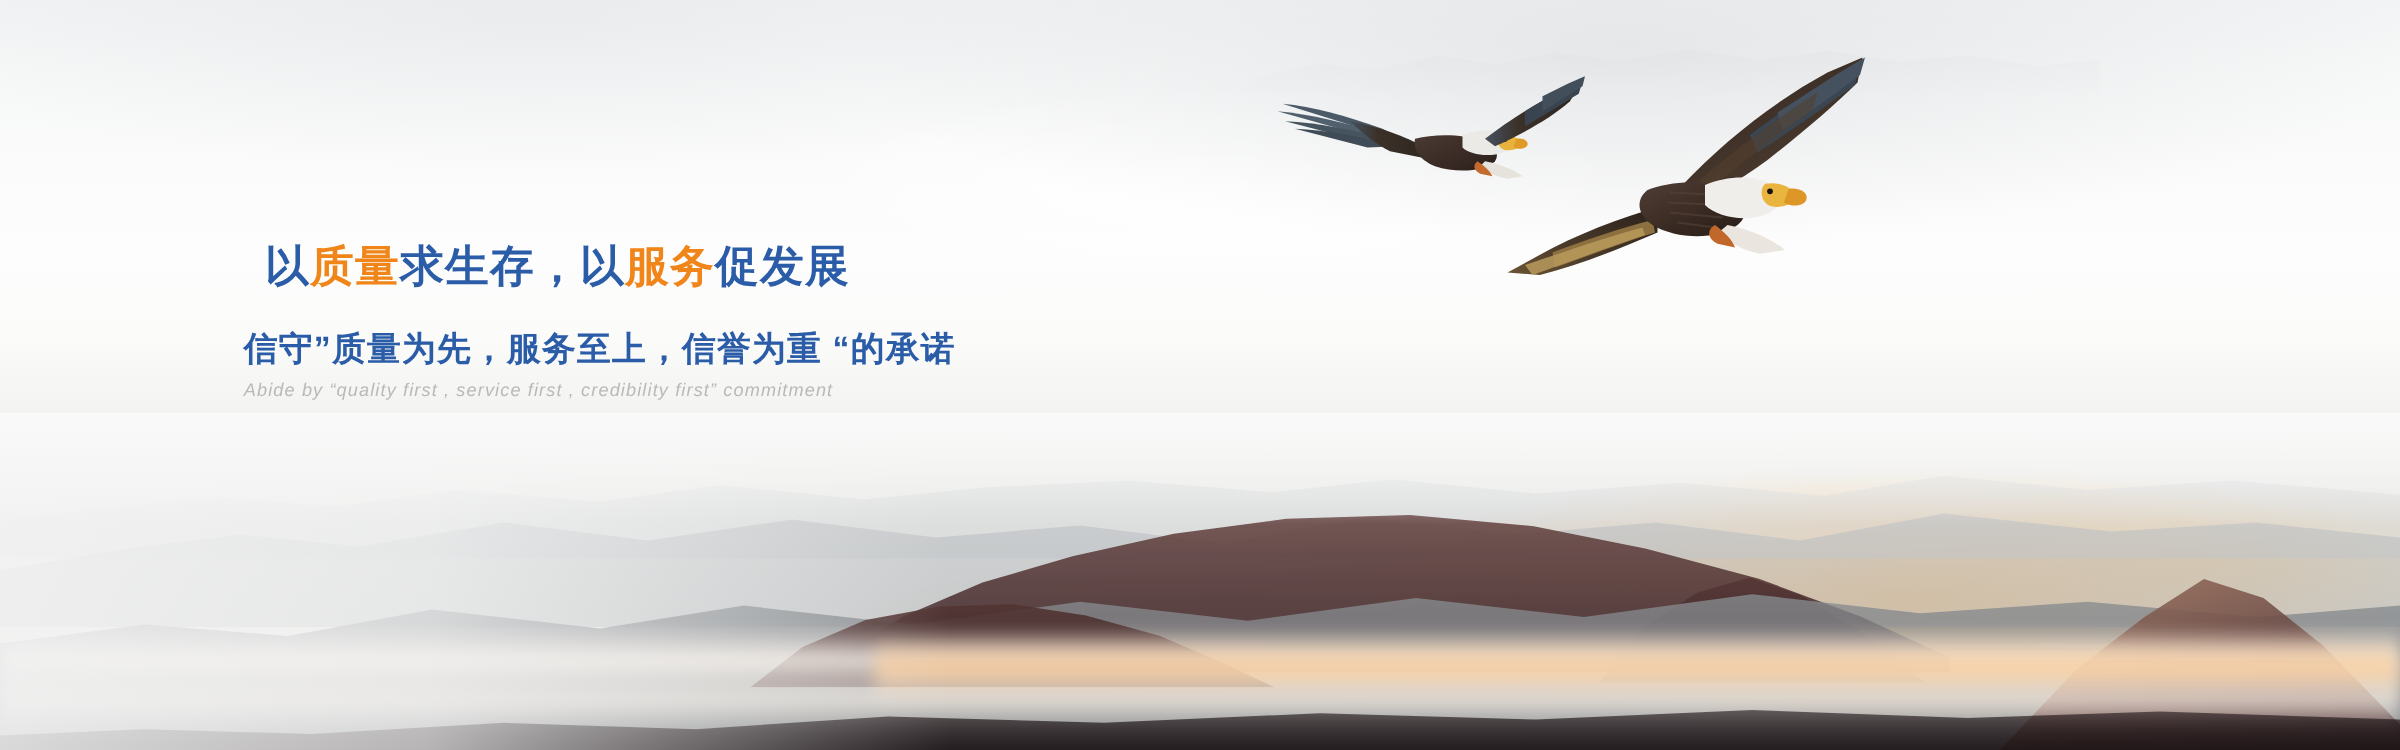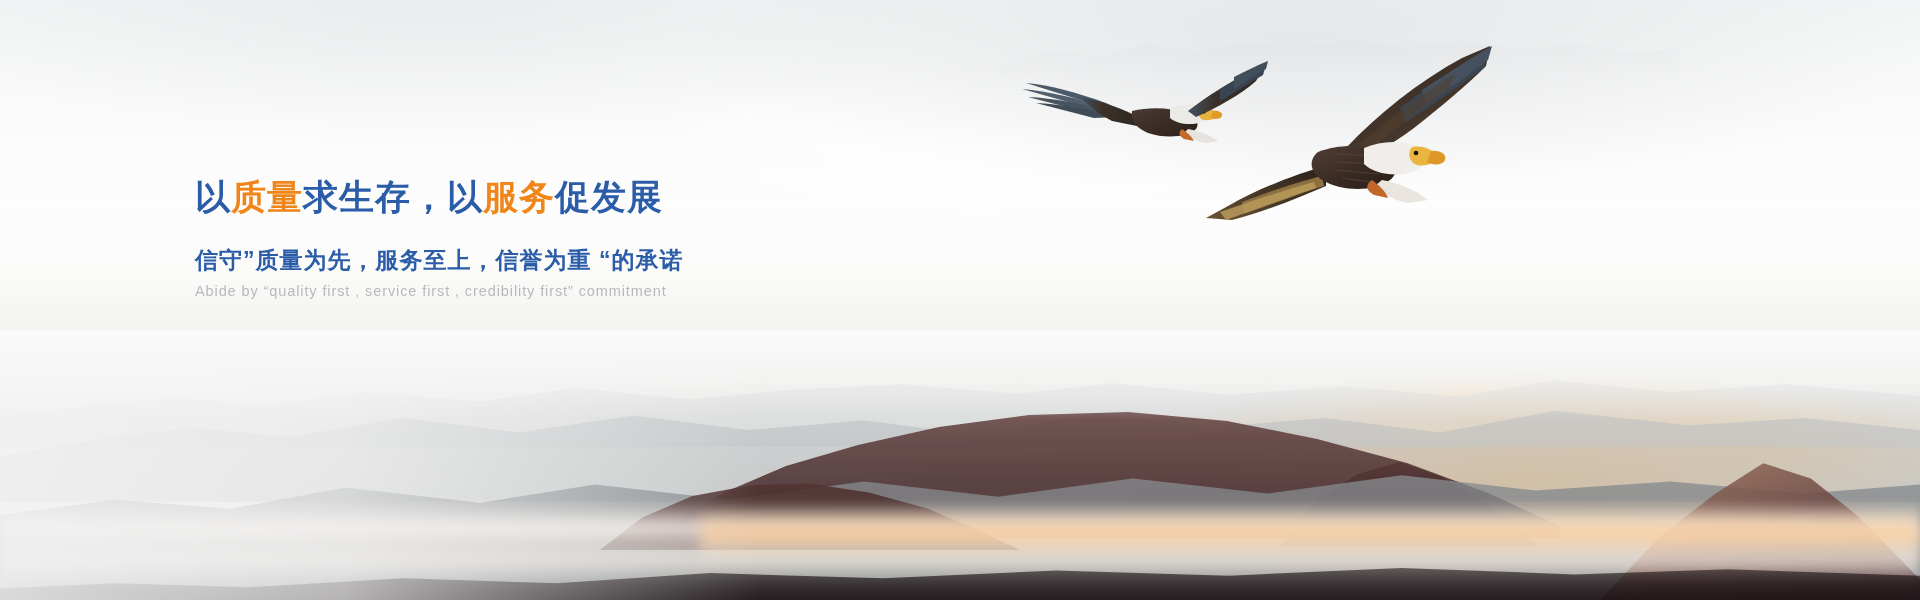--- a/index.html
+++ b/index.html
@@ -140,35 +140,35 @@
   
   .eagles{position:absolute;left:1010px;top:30px;width:500px;height:230px;}
   .eagle{position:absolute;}
   .eagle svg{display:block;}
 
   
   .copy{position:absolute;left:195px;top:176px;width:1000px;}
   .headline{
     font-size:35px;line-height:1.18;font-weight:700;
     color:#2a5ca8;letter-spacing:1px;white-space:nowrap;
-    margin:0;
+    margin:17px;
   }
   .headline .hl{color:#f08519;}
   .sub{
     font-size:15px;line-height:1.5;color:#bcbcbc;
     letter-spacing:.9px;white-space:nowrap;margin:6px 0 0 0;font-weight:400;
   }
   .headline-2{
-    font-size:23px;line-height:1.18;font-weight:700;
+    font-size:27px;line-height:1.18;font-weight:700;
     color:#2a5ca8;letter-spacing:1px;white-space:nowrap;margin:0;
   }
   .block-2{margin-top:30px;}
   .sub-2{
     font-size:14.5px;line-height:1.5;color:#b9b9b9;
-    letter-spacing:.9px;white-space:nowrap;margin:7px 0 0 0;font-weight:400;
+    letter-spacing:.9px;white-space:nowrap;margin:7px 0 0 0;font-weight:400;font-style:italic;
   }
 </style>
 </head>
 <body>
 
 <div class="banner">
 
   <div class="sky"></div>
   <div class="sky-haze"></div>
   <div class="ghost-ridge"></div>

